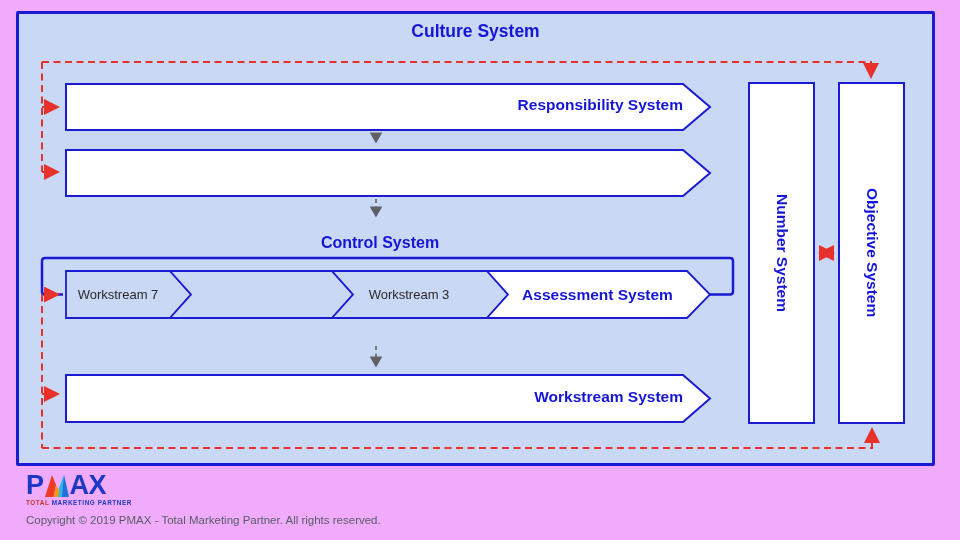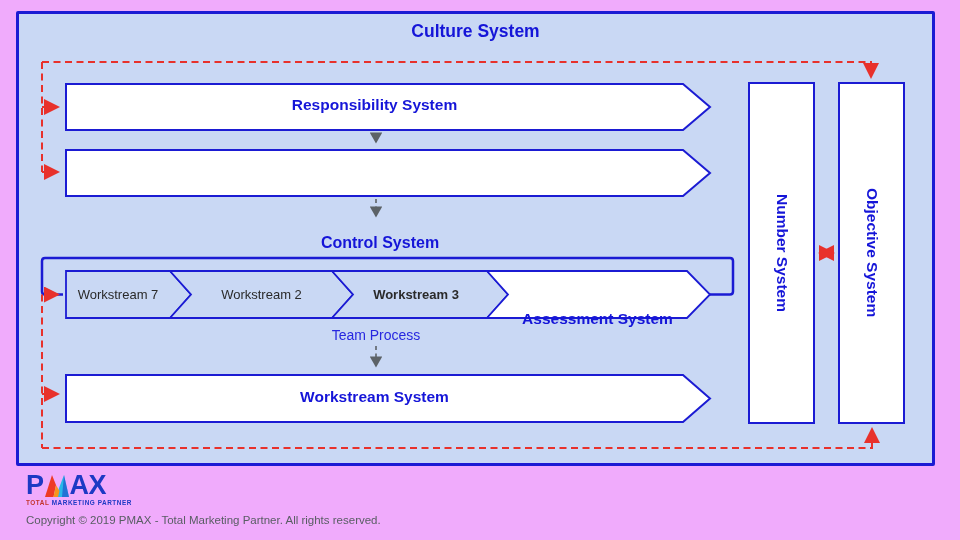--- a/index.html
+++ b/index.html
@@ -7,26 +7,26 @@
     position:relative;width:960px;height:540px;overflow:hidden;
     font-family:"Liberation Sans",sans-serif;background:#f0abfc;
   }
   .outer-box{
     position:absolute;left:16px;top:11px;width:913px;height:449px;
     background:#c9d8f4;border:3px solid #1b1bd3;border-radius:2px;
   }
   .shapes{position:absolute;left:0;top:0;width:960px;height:540px;pointer-events:none;}
   .lbl{position:absolute;text-align:center;white-space:nowrap;}
   .title{left:16px;top:21px;width:919px;font-size:17.5px;font-weight:bold;color:#1515d8;}
-  .arrowbox-label{left:66px;width:617px;font-size:15.5px;font-weight:bold;color:#1515d8;}
+  .arrowbox-label{left:66px;width:617px;font-size:15.5px;font-weight:bold;color:#1515d8;text-align:right;}
   .resp{top:96px;} .plan{top:162px;} .info{top:388px;}
   .control{left:66px;top:234px;width:628px;font-size:16px;font-weight:bold;color:#1515d8;}
   .ws{top:287px;font-size:13px;color:#2a2a2a;}
-  .ws1{left:66px;width:104px;} .ws2{left:191px;width:141px;} .ws3{left:349px;width:134px;font-weight:bold;}
-  .assess{left:508px;top:286px;width:179px;font-size:15.5px;font-weight:bold;color:#1515d8;margin-top:24px;}
+  .ws1{left:66px;width:104px;} .ws2{left:191px;width:141px;} .ws3{left:342px;width:134px;}
+  .assess{left:508px;top:286px;width:179px;font-size:15.5px;font-weight:bold;color:#1515d8;}
   .team{left:276px;top:327px;width:200px;font-size:14px;color:#2727e0;}
   .vlabel{
     position:absolute;top:83px;width:65px;height:340px;
     display:flex;align-items:center;justify-content:center;
     writing-mode:vertical-rl;font-size:15.5px;font-weight:bold;color:#1515d8;white-space:nowrap;
   }
   .numv{left:749px;} .objv{left:839px;}
   .logo{position:absolute;left:26px;top:473px;}
   .logo-word{display:flex;align-items:flex-end;height:24px;}
   .logo-letter{font-size:27px;line-height:23px;font-weight:bold;color:#1d39c4;letter-spacing:-0.5px;}
@@ -82,24 +82,22 @@
       <path d="M376,133 V142" marker-end="url(#grayArrow)"></path>
       <path d="M376,199 V216" marker-end="url(#grayArrow)"></path>
       <path d="M376,346 V366" marker-end="url(#grayArrow)"></path>
     </g>
   </svg>
 
   <div class="lbl title">Culture System</div>
   <div class="lbl arrowbox-label resp">Responsibility System</div>
   <div class="lbl control">Control System</div>
   <div class="lbl ws ws1">Workstream 7</div>
-  <div class="lbl ws ws2">Workstream 2</div>
   <div class="lbl ws ws3">Workstream 3</div>
   <div class="lbl assess">Assessment System</div>
-  <div class="lbl team">Team Process</div>
   <div class="lbl arrowbox-label info">Workstream System</div>
   <div class="vlabel numv">Number System</div>
   <div class="vlabel objv">Objective System</div>
 
   <div class="logo">
     <div class="logo-word">
       <span class="logo-letter">P</span>
       <svg class="logo-flame" width="24" height="22" viewBox="0 0 24 22">
         <polygon points="12,22 14,13 19,0 24,22" fill="#29b8e8"></polygon>
         <polygon points="17,22 19,0 24,22" fill="#1d39c4" opacity="0.55"></polygon>

